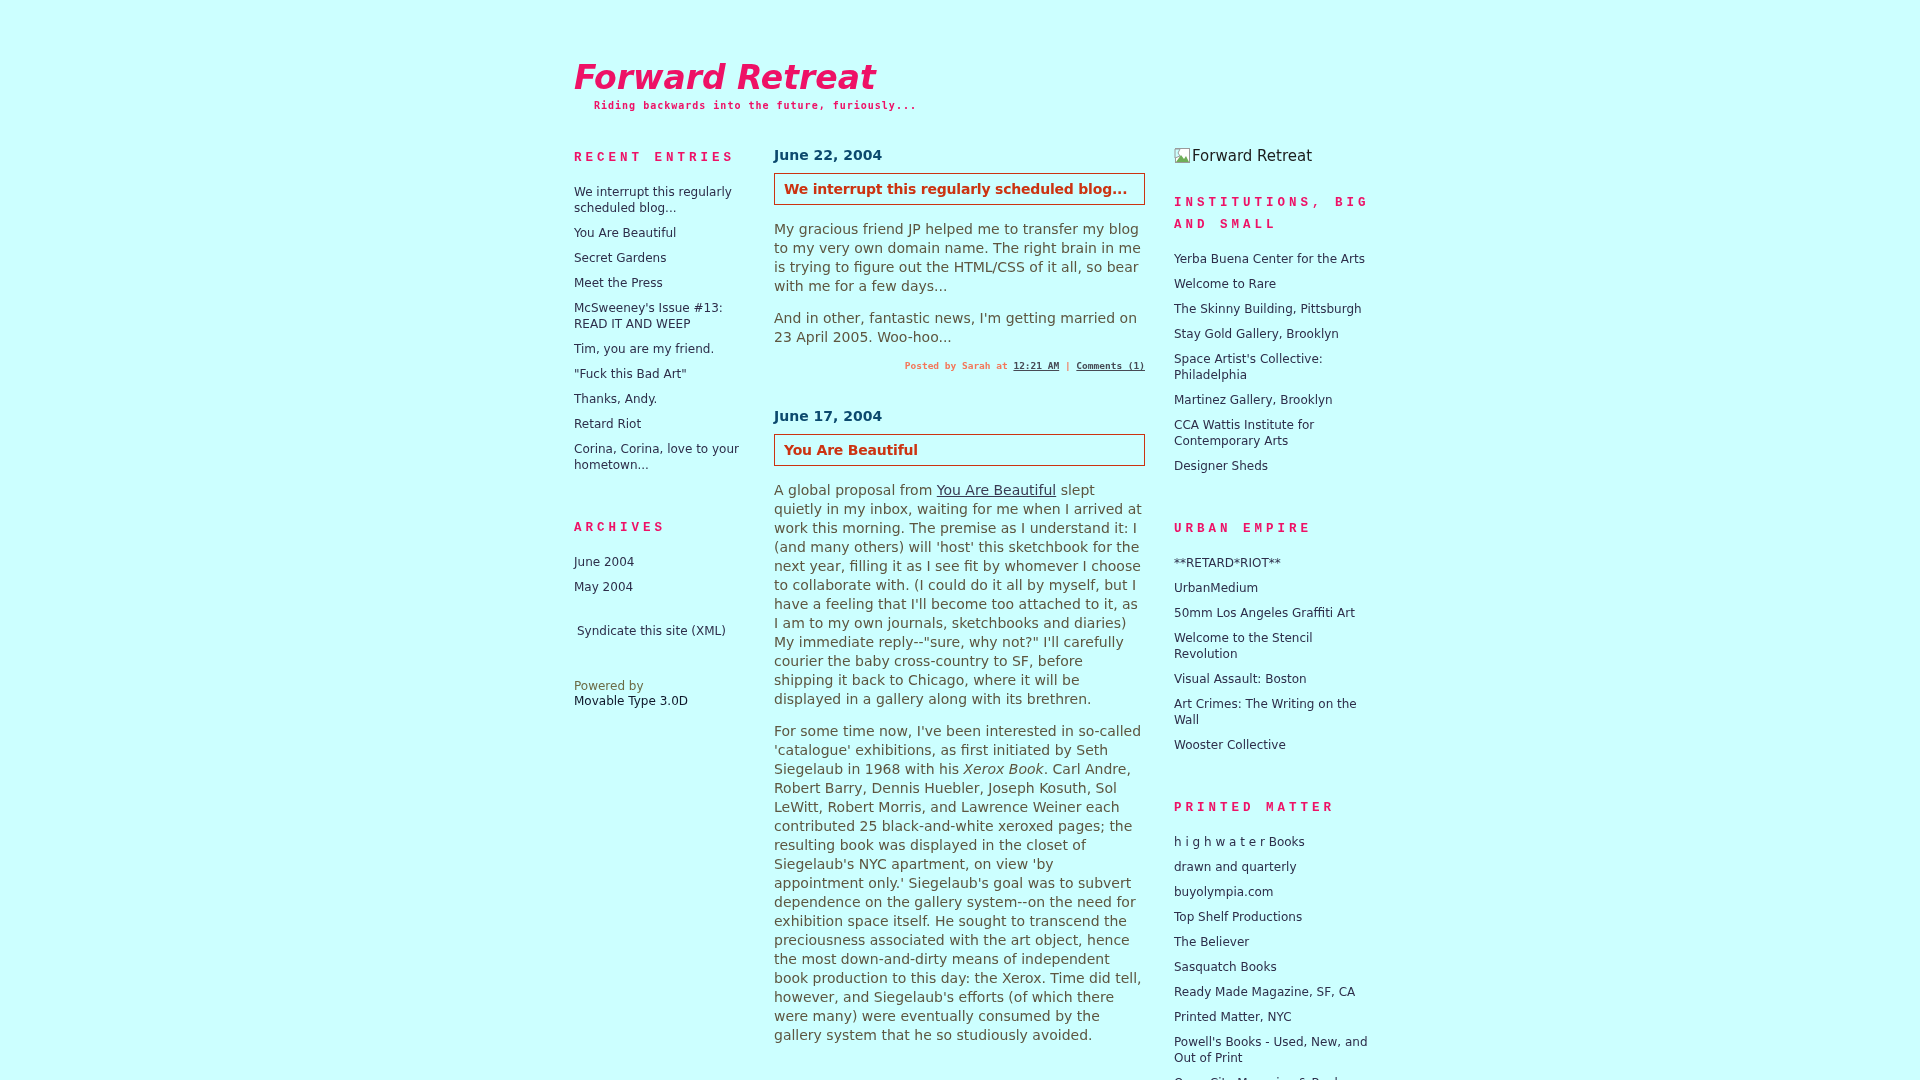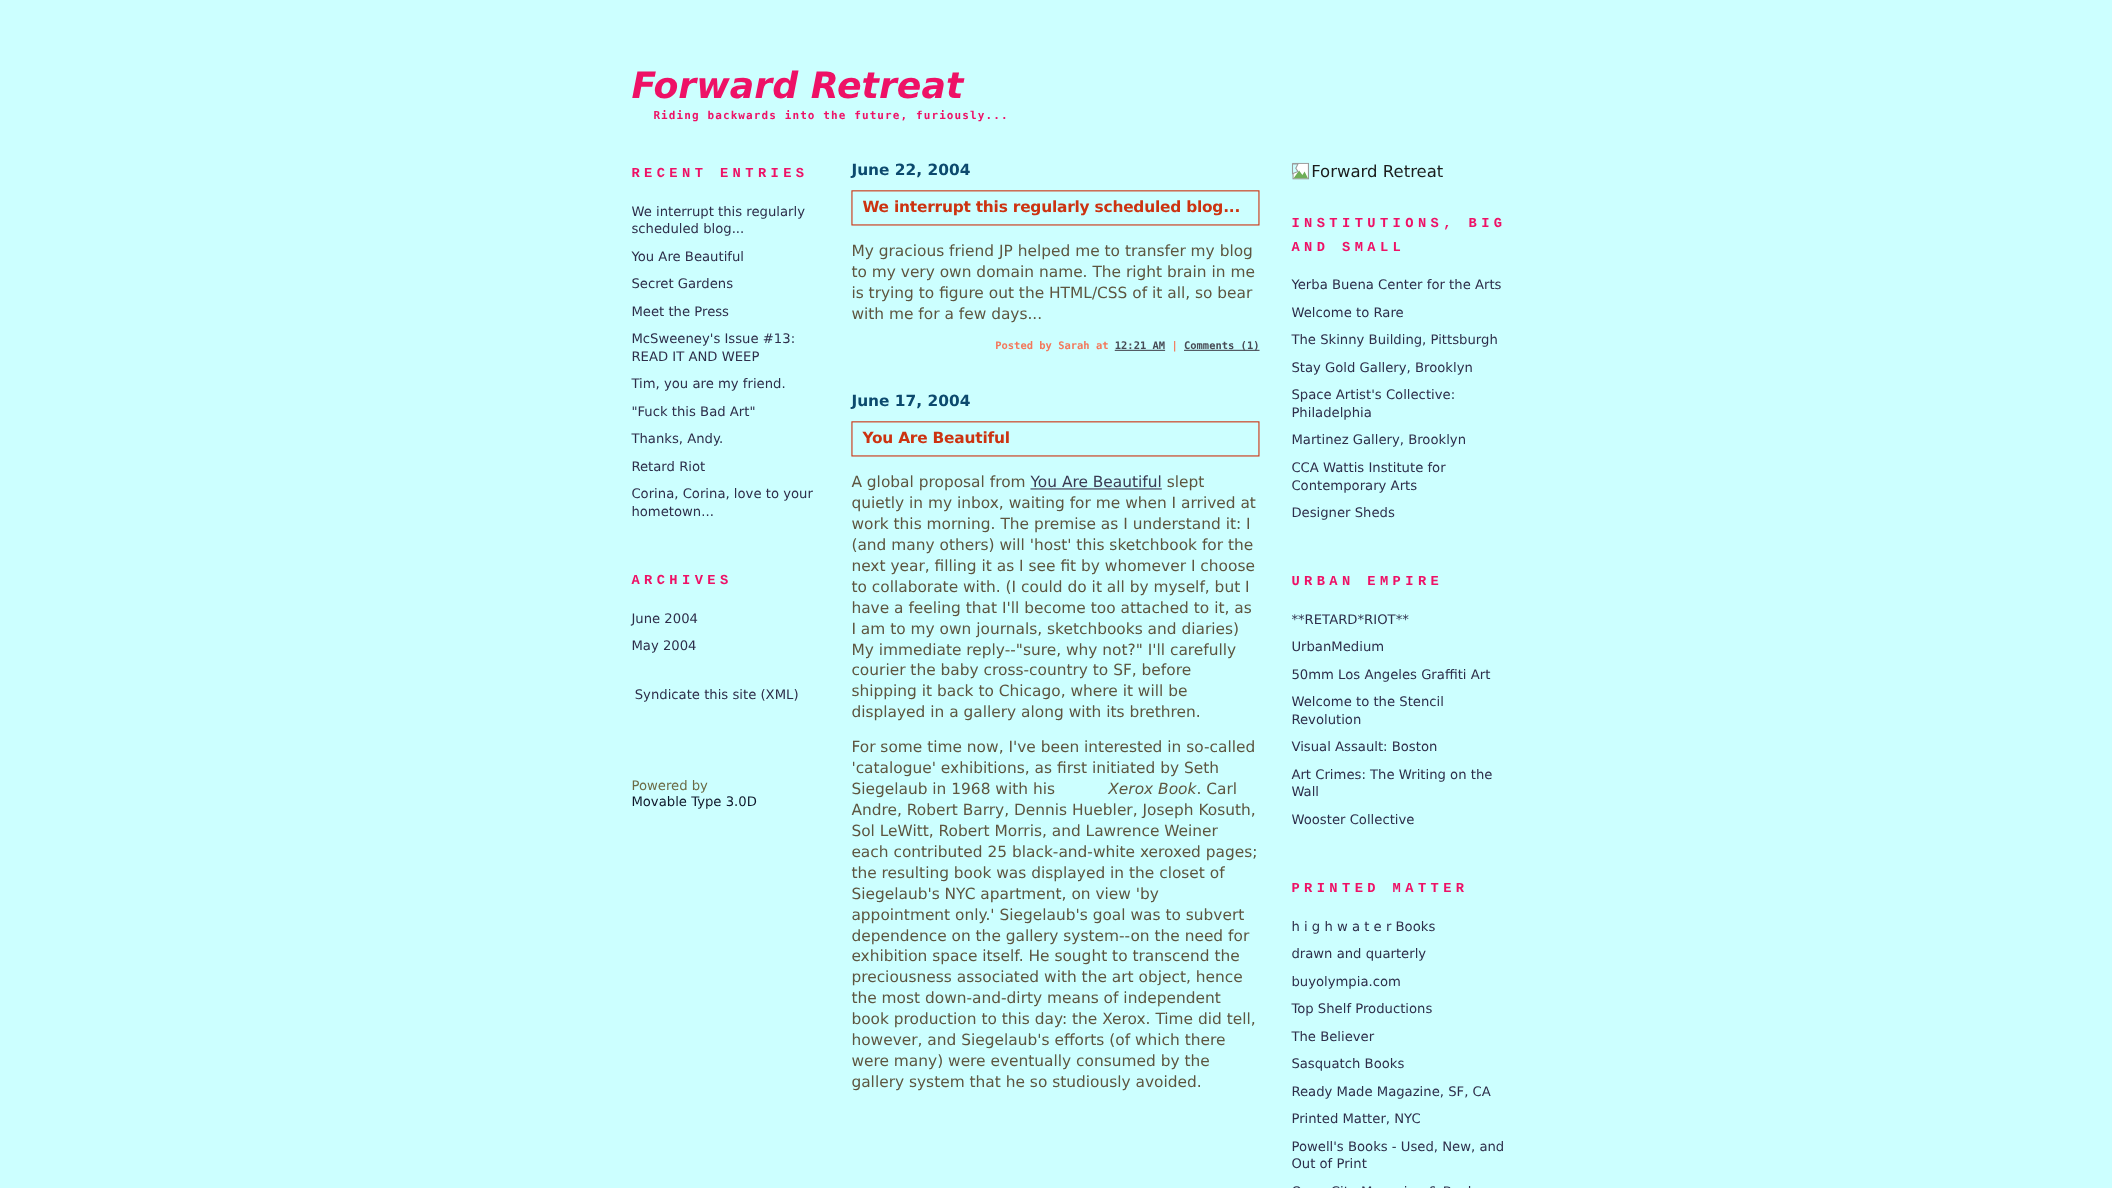--- a/index.html
+++ b/index.html
@@ -34,38 +34,38 @@
     letter-spacing:4px; line-height:22px; margin-bottom:15px;font-family:Liberation Mono, monospace;
   }
   .side-section { margin-top:44px; }
   .side-section:first-child { margin-top:0; }
   .side-link {
     display:block; color:#2e2e4a; font-size:12px; line-height:16px;
     margin-bottom:9px; text-decoration:none; cursor:pointer;
   }
   .syndicate-wrap { margin-top:28px; }
   .syndicate-wrap .side-link { margin-left:3px; }
-  .powered { margin-top:68px; font-size:12px; line-height:15px; }
+  .powered { margin-top:40px; font-size:12px; line-height:15px; }
   .powered-label { color:#6b6b45; display:block; }
   .powered-link { color:#0f172a; text-decoration:none; cursor:pointer; }
 
   
   .logo { display:flex; align-items:center; margin-bottom:27px; }
   .logo-icon { width:17px; height:16px; margin-right:1px; flex:0 0 auto; }
   .logo-alt { color:#1c1c1c; font-size:15px; }
 
   
   .post-date { color:#0c4a6e; font-weight:bold; font-size:14px; margin-bottom:10px; }
   .post-title {
     border:1px solid #cc3311; color:#cc3311; font-weight:bold;
     font-size:14px; letter-spacing:-0.2px; padding:7px 9px;
     margin-bottom:15px; white-space:nowrap; overflow:hidden;
   }
   .post-body p { font-size:14px; line-height:19px; margin-bottom:13px; color:#5e5640; }
-  .post-body em { font-style:italic;margin-left:44px; }
+  .post-body em { font-style:italic; }
   .inline-link { color:#3a3a52; text-decoration:underline; cursor:pointer; }
   .post-footer {
     text-align:right; font-family:"DejaVu Sans Mono", monospace;
     font-size:9.5px; font-weight:bold; color:#f4775a; margin-top:2px;
   }
   .footer-link { color:#474b55; text-decoration:underline; cursor:pointer; }
   .post + .post { margin-top:37px; }
 </style>
 </head>
 <body>
@@ -108,20 +108,21 @@
       </div>
     </div>
 
     <div class="col-main">
 
       <div class="post">
         <div class="post-date">June 22, 2004</div>
         <div class="post-title">We interrupt this regularly scheduled blog...</div>
         <div class="post-body">
           <p>My gracious friend JP helped me to transfer my blog to my very own domain name. The right brain in me is trying to figure out the HTML/CSS of it all, so bear with me for a few days...</p>
+          <p>And in other, fantastic news, I'm getting married on 23 April 2005. Woo-hoo...</p>
         </div>
         <div class="post-footer"><span>Posted by Sarah at </span><a class="footer-link">12:21 AM</a><span> | </span><a class="footer-link">Comments (1)</a>
         </div>
       </div>
 
       <div class="post">
         <div class="post-date">June 17, 2004</div>
         <div class="post-title">You Are Beautiful</div>
         <div class="post-body">
           <p><span>A global proposal from </span><a class="inline-link">You Are Beautiful</a><span> slept quietly in my inbox, waiting for me when I arrived at work this morning. The premise as I understand it: I (and many others) will 'host' this sketchbook for the next year, filling it as I see fit by whomever I choose to collaborate with. (I could do it all by myself, but I have a feeling that I'll become too attached to it, as I am to my own journals, sketchbooks and diaries) My immediate reply--"sure, why not?" I'll carefully courier the baby cross-country to SF, before shipping it back to Chicago, where it will be displayed in a gallery along with its brethren.</span></p>

